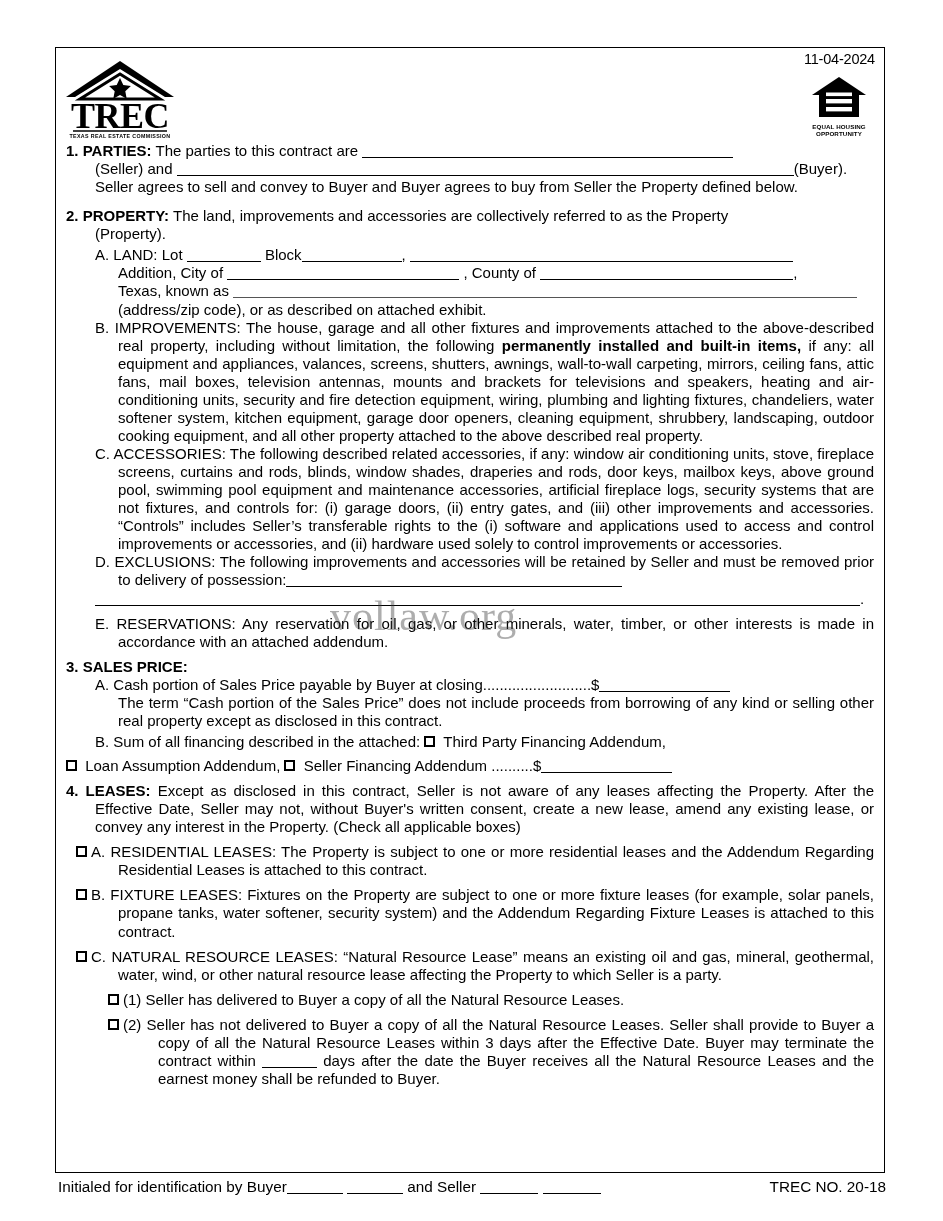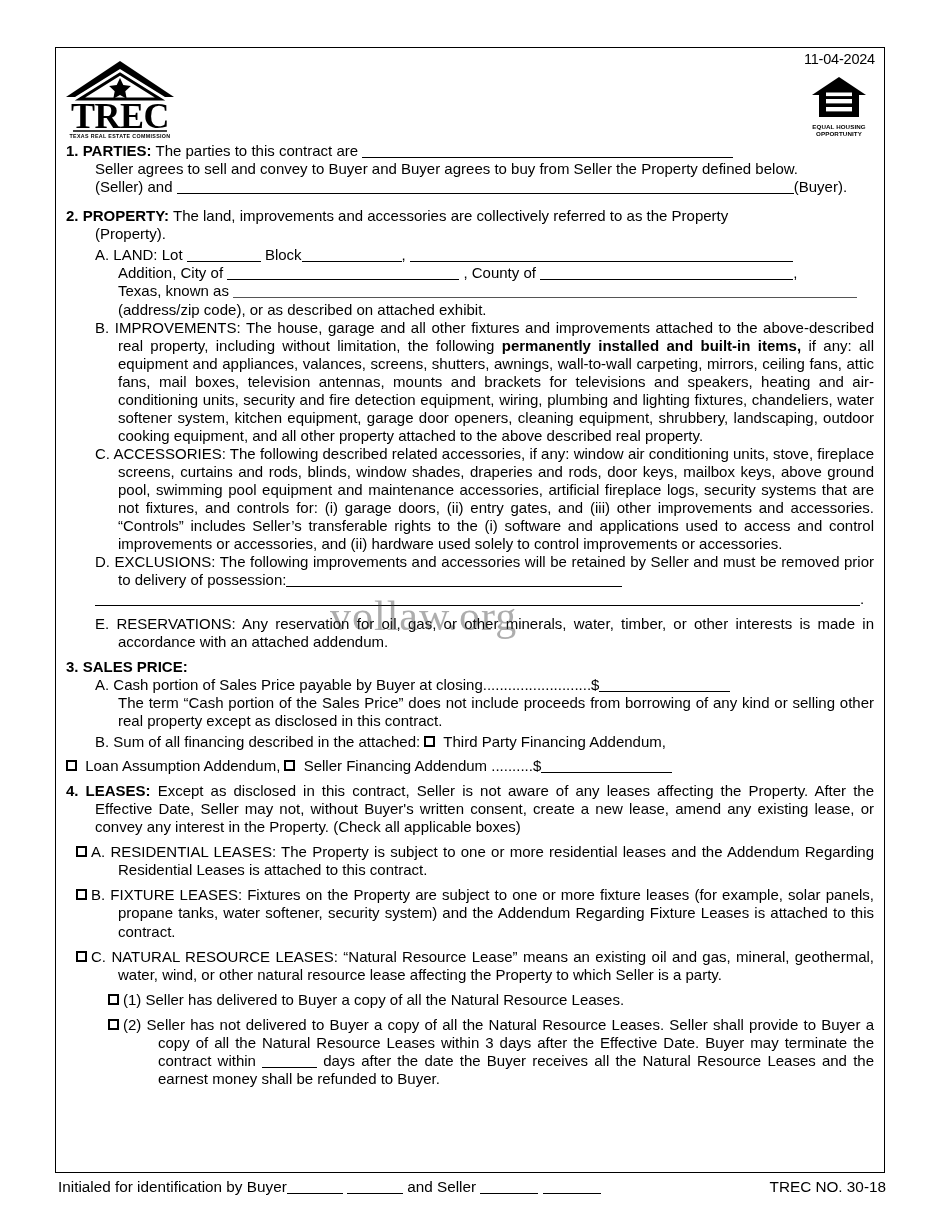--- a/index.html
+++ b/index.html
@@ -231,25 +231,25 @@
 
   <div id="body-area">
 
     <div class="sec">
       <div class="blk hang1">
         <span class="num">1.</span>
         <span class="bold">PARTIES:</span>
         <span>The parties to this contract are</span>
         <span class="rule" style="width:371px"></span>
       </div>
-      <div class="blk" style="margin-left:29px">Seller agrees to sell and convey to Buyer and Buyer agrees to buy from Seller the Property defined below.</div>
       <div class="blk" style="margin-left:29px">
         <span>(Seller) and</span>
         <span class="rule" style="width:617px"></span><span>(Buyer).</span>
       </div>
+      <div class="blk" style="margin-left:29px">Seller agrees to sell and convey to Buyer and Buyer agrees to buy from Seller the Property defined below.</div>
     </div>
 
     <div class="gap-md"></div>
 
     <div class="sec">
       <div class="blk hang1">
         <span class="num">2.</span>
         <span class="bold">PROPERTY:</span>
         <span>The land, improvements and accessories are collectively referred to as the Property</span>
       </div>
@@ -381,16 +381,16 @@
 
   </div>
 
   <div id="watermark">vollaw.org</div>
 
   <div id="footer">
     <div class="left">
       <span>Initialed for identification by Buyer</span><span class="rule" style="width:56px"></span>&nbsp;<span class="rule" style="width:56px"></span>
       <span>and Seller</span> <span class="rule" style="width:58px"></span>&nbsp;<span class="rule" style="width:58px"></span>
     </div>
-    <div class="right">TREC NO. 30-18</div>
+    <div class="right">TREC NO. 20-18</div>
   </div>
 
 </div>
 
 </body></html>

